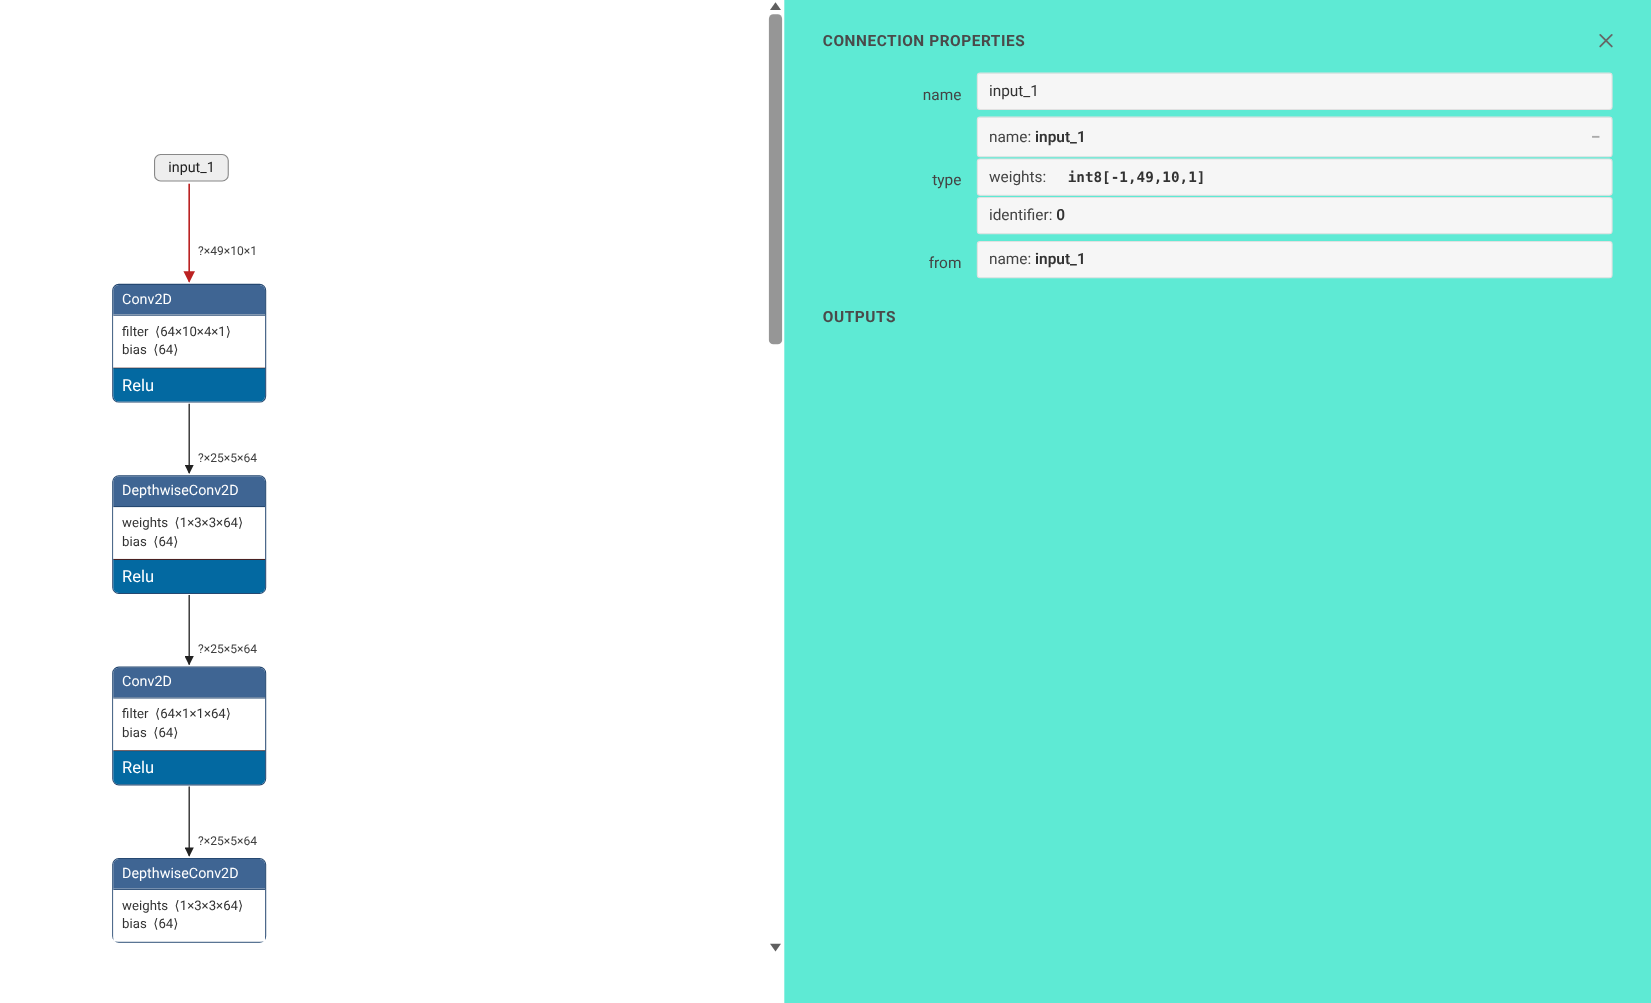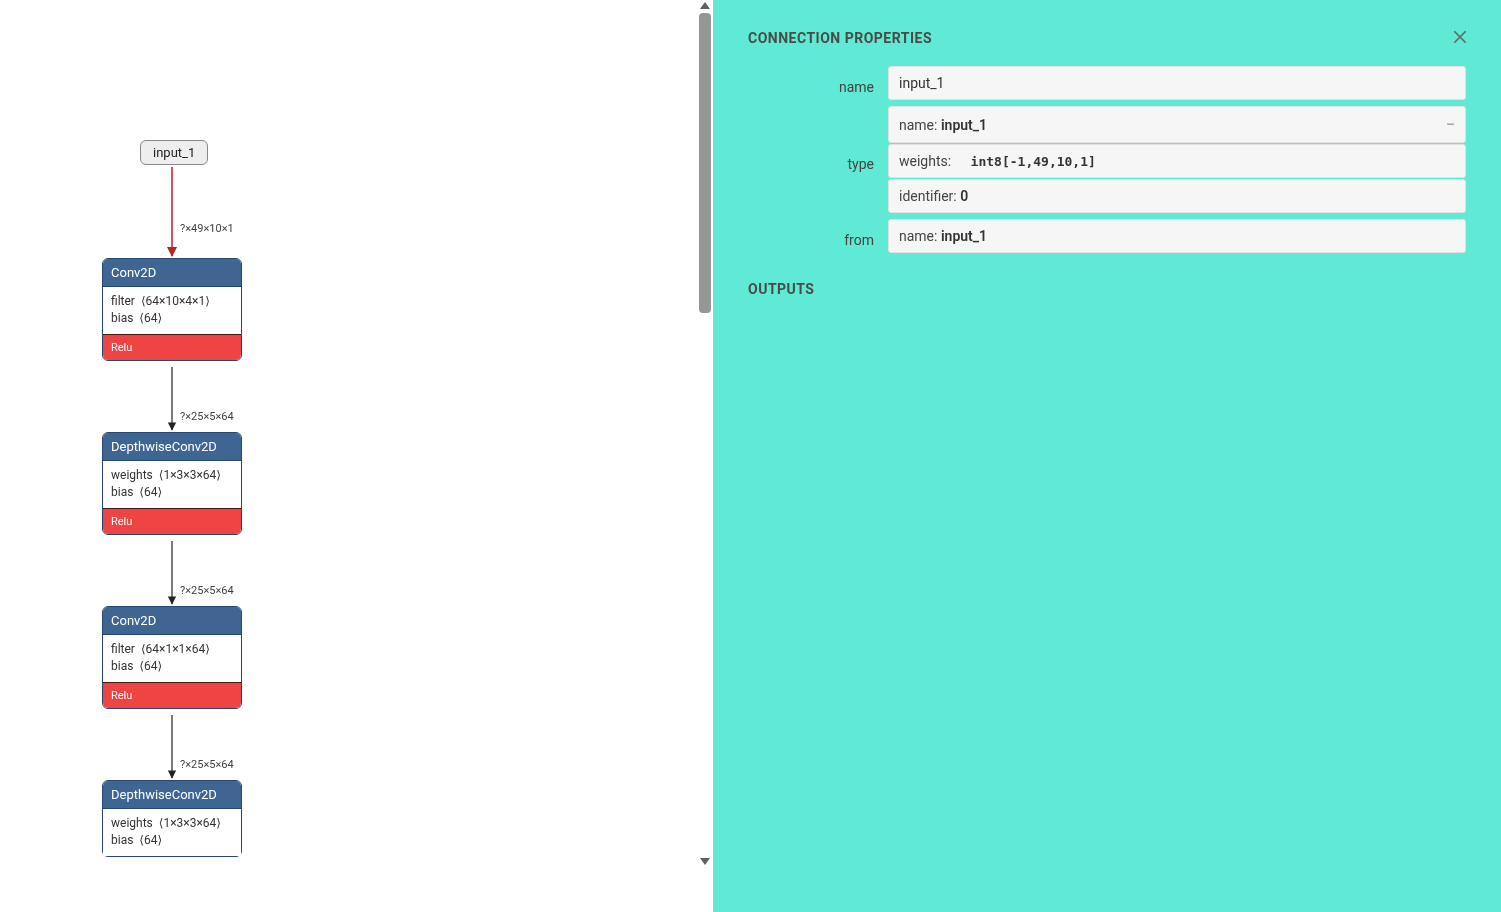--- a/index.html
+++ b/index.html
@@ -13,21 +13,21 @@
 .right-pane { flex: 1; background: #5eead4; padding: 30px 35px; font-size: 14px; overflow-y: auto; position: relative; }
 .canvas { position: absolute; top: 0; left: 0; width: 100%; height: 100%; }
 
 
 .input-node { position: absolute; background: #eee; border: 1px solid #888; border-radius: 6px; padding: 4px 12px; font-size: 13px; color: #222; }
 .layer { position: absolute; width: 140px; border-radius: 6px; overflow: visible; border: 1px solid #254871; box-shadow: 0 0 0 0 transparent; }
 .layer-hdr { background: #3f6593; color: #fff; font-size: 13px; padding: 6px 8px; border-top-left-radius: 5px; border-top-right-radius: 5px; }
 .layer-body { background: #fff; font-size: 12px; padding: 6px 8px; line-height: 1.45; border-top: 1px solid #254871; }
 .layer-body .k { font-weight: 400; }
 .layer-body .v { color: #333; }
-.layer-act { background: #ef4444; color: #fff; font-size: 11px; padding: 6px 8px; border-top: 1px solid #4a1612; border-bottom-left-radius: 5px; border-bottom-right-radius: 5px; }
+.layer-act { background: #0369a1; color: #fff; font-size: 15px; padding: 6px 8px; border-top: 1px solid #4a1612; border-bottom-left-radius: 5px; border-bottom-right-radius: 5px; }
 .edge-label { position: absolute; font-size: 11px; color: #404040; margin-top: 20px; }
 
 
 .panel-title { font-weight: 700; letter-spacing: 0.5px; color: #4a4a4a; margin-bottom: 20px; font-size: 14px; }
 .close-btn { position: absolute; top: 28px; right: 32px; cursor: pointer; color: #666; }
 .close-btn svg { width: 18px; height: 18px; }
 .prop-row { display: flex; margin-bottom: 6px; align-items: center; }
 .prop-label { width: 140px; text-align: right; padding-right: 14px; padding-top: 8px; color: #444; font-size: 14px; }
 .prop-value-block { flex: 1; display: flex; flex-direction: column; gap: 1px; }
 .field { background: #f6f6f6; border: 1px solid #e1e1e1; border-radius: 3px; padding: 8px 10px; font-size: 14px; color: #333; }

